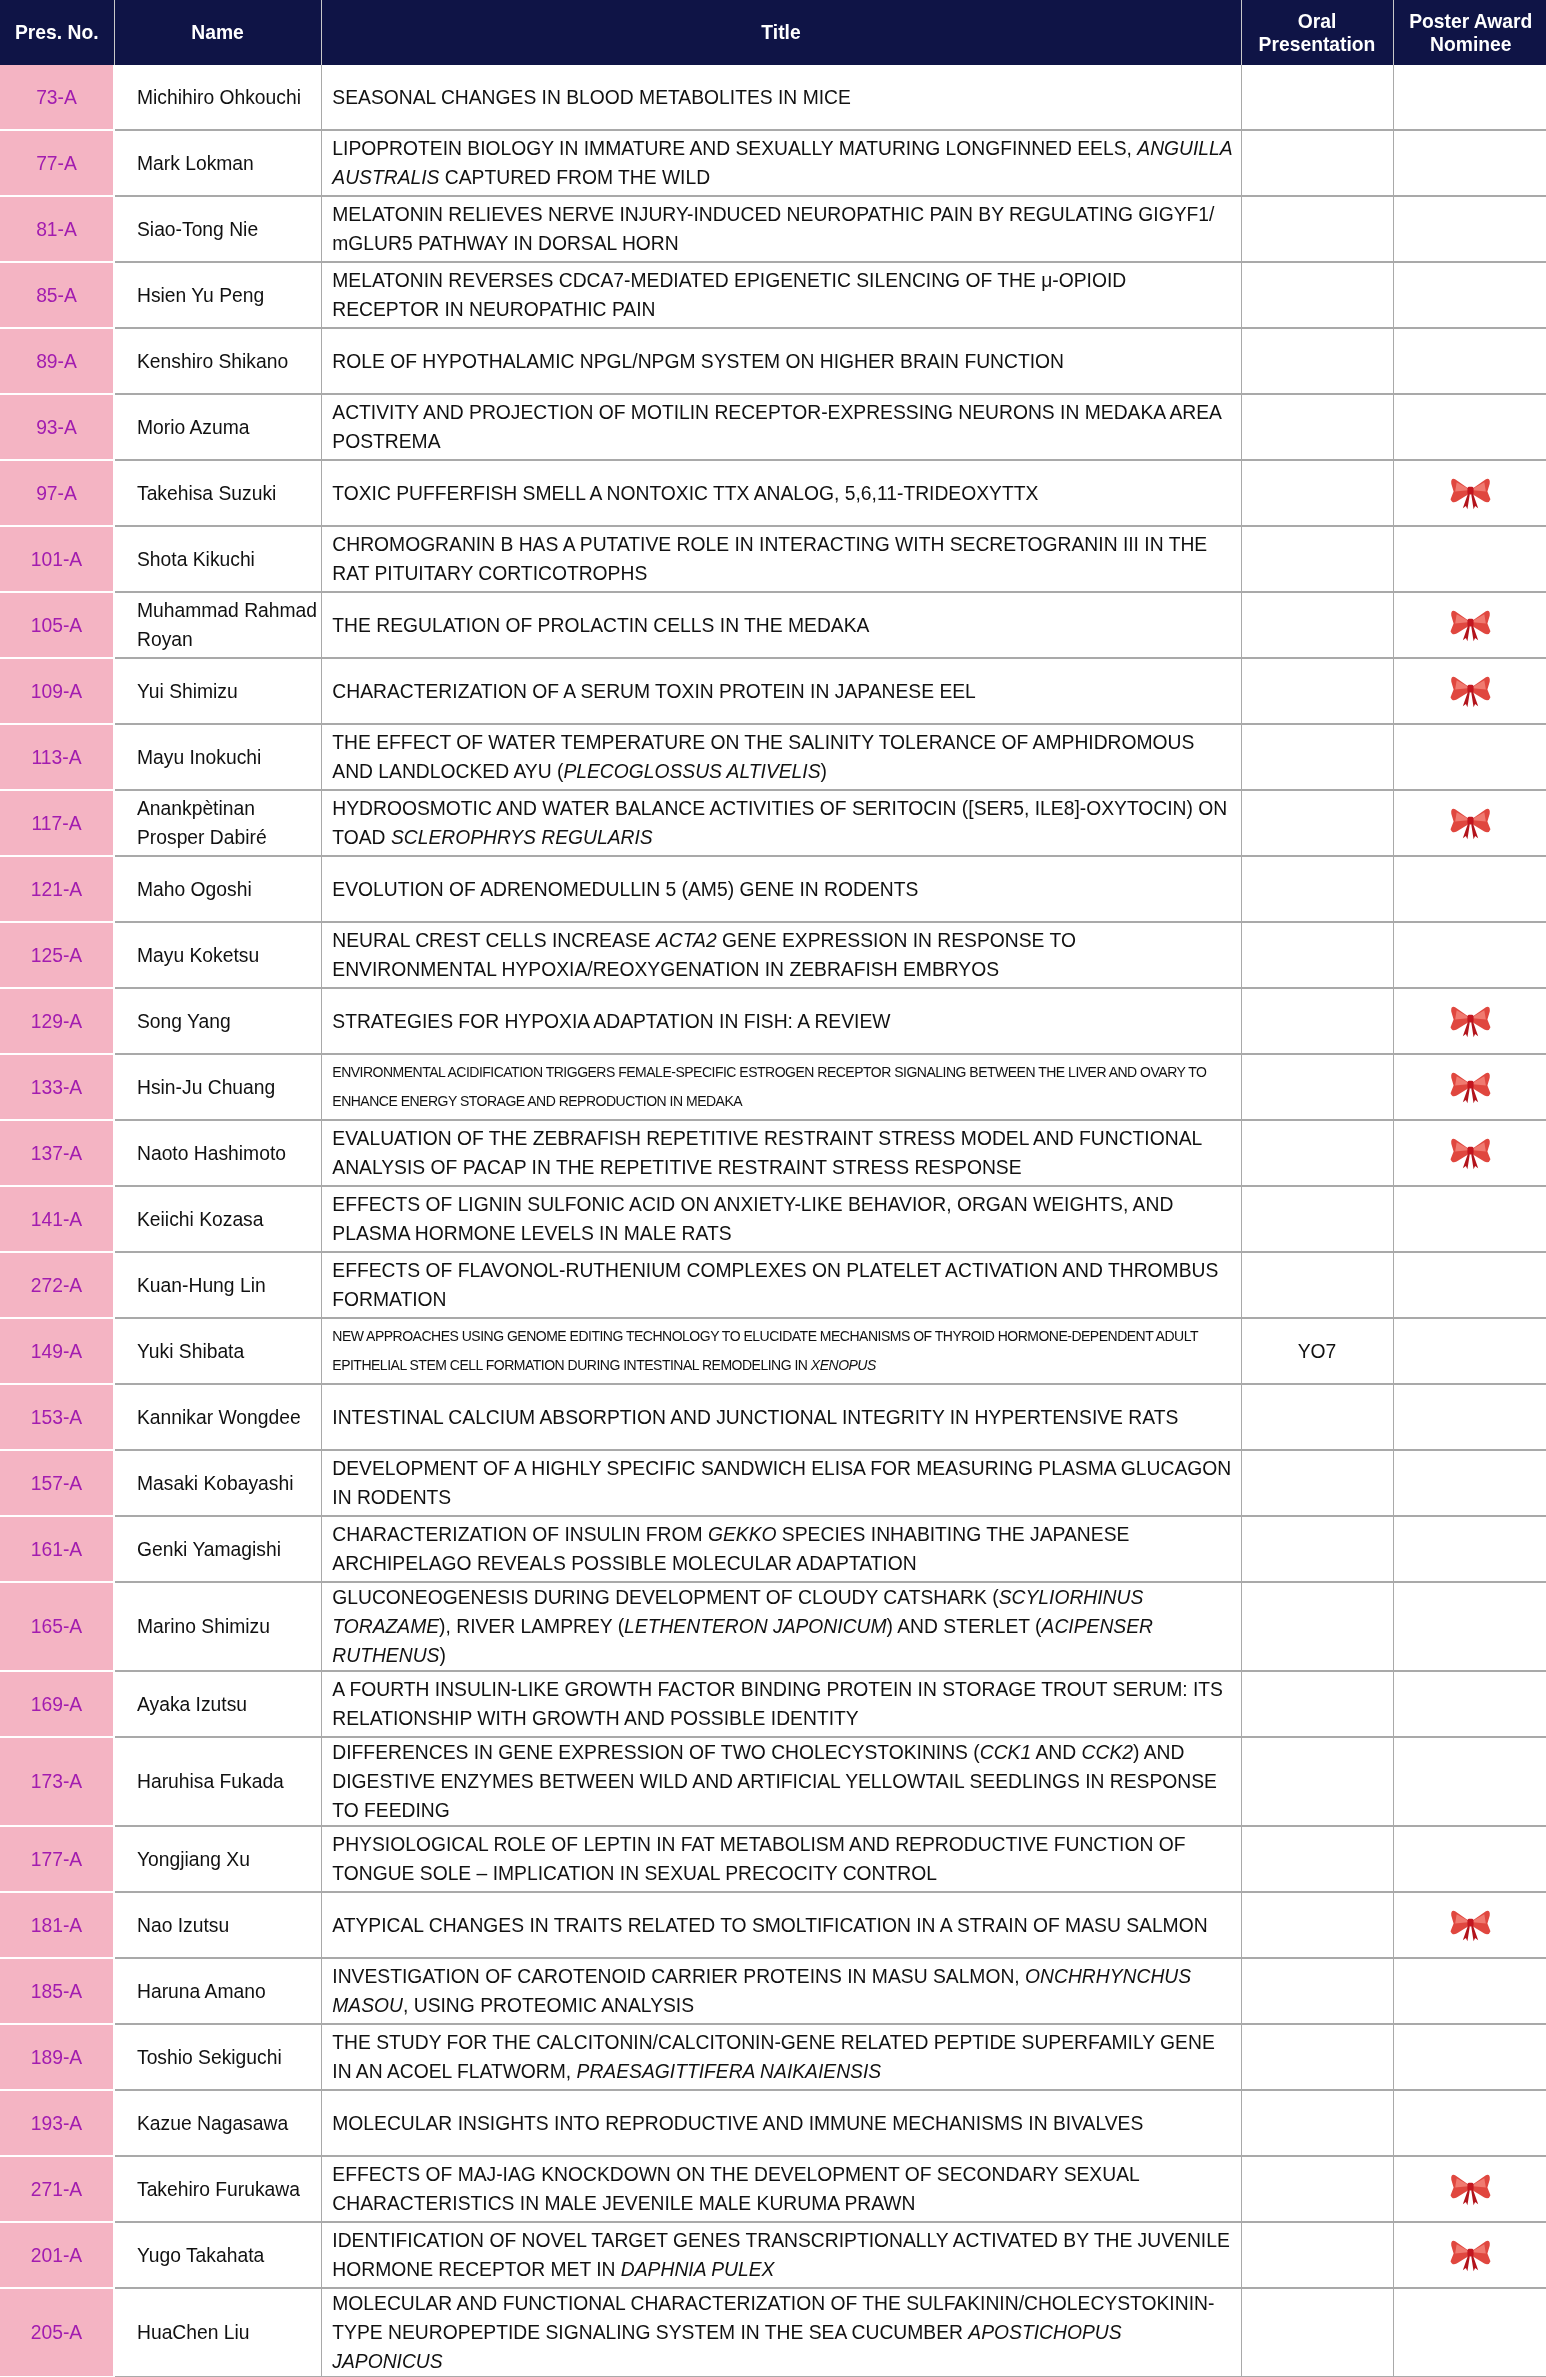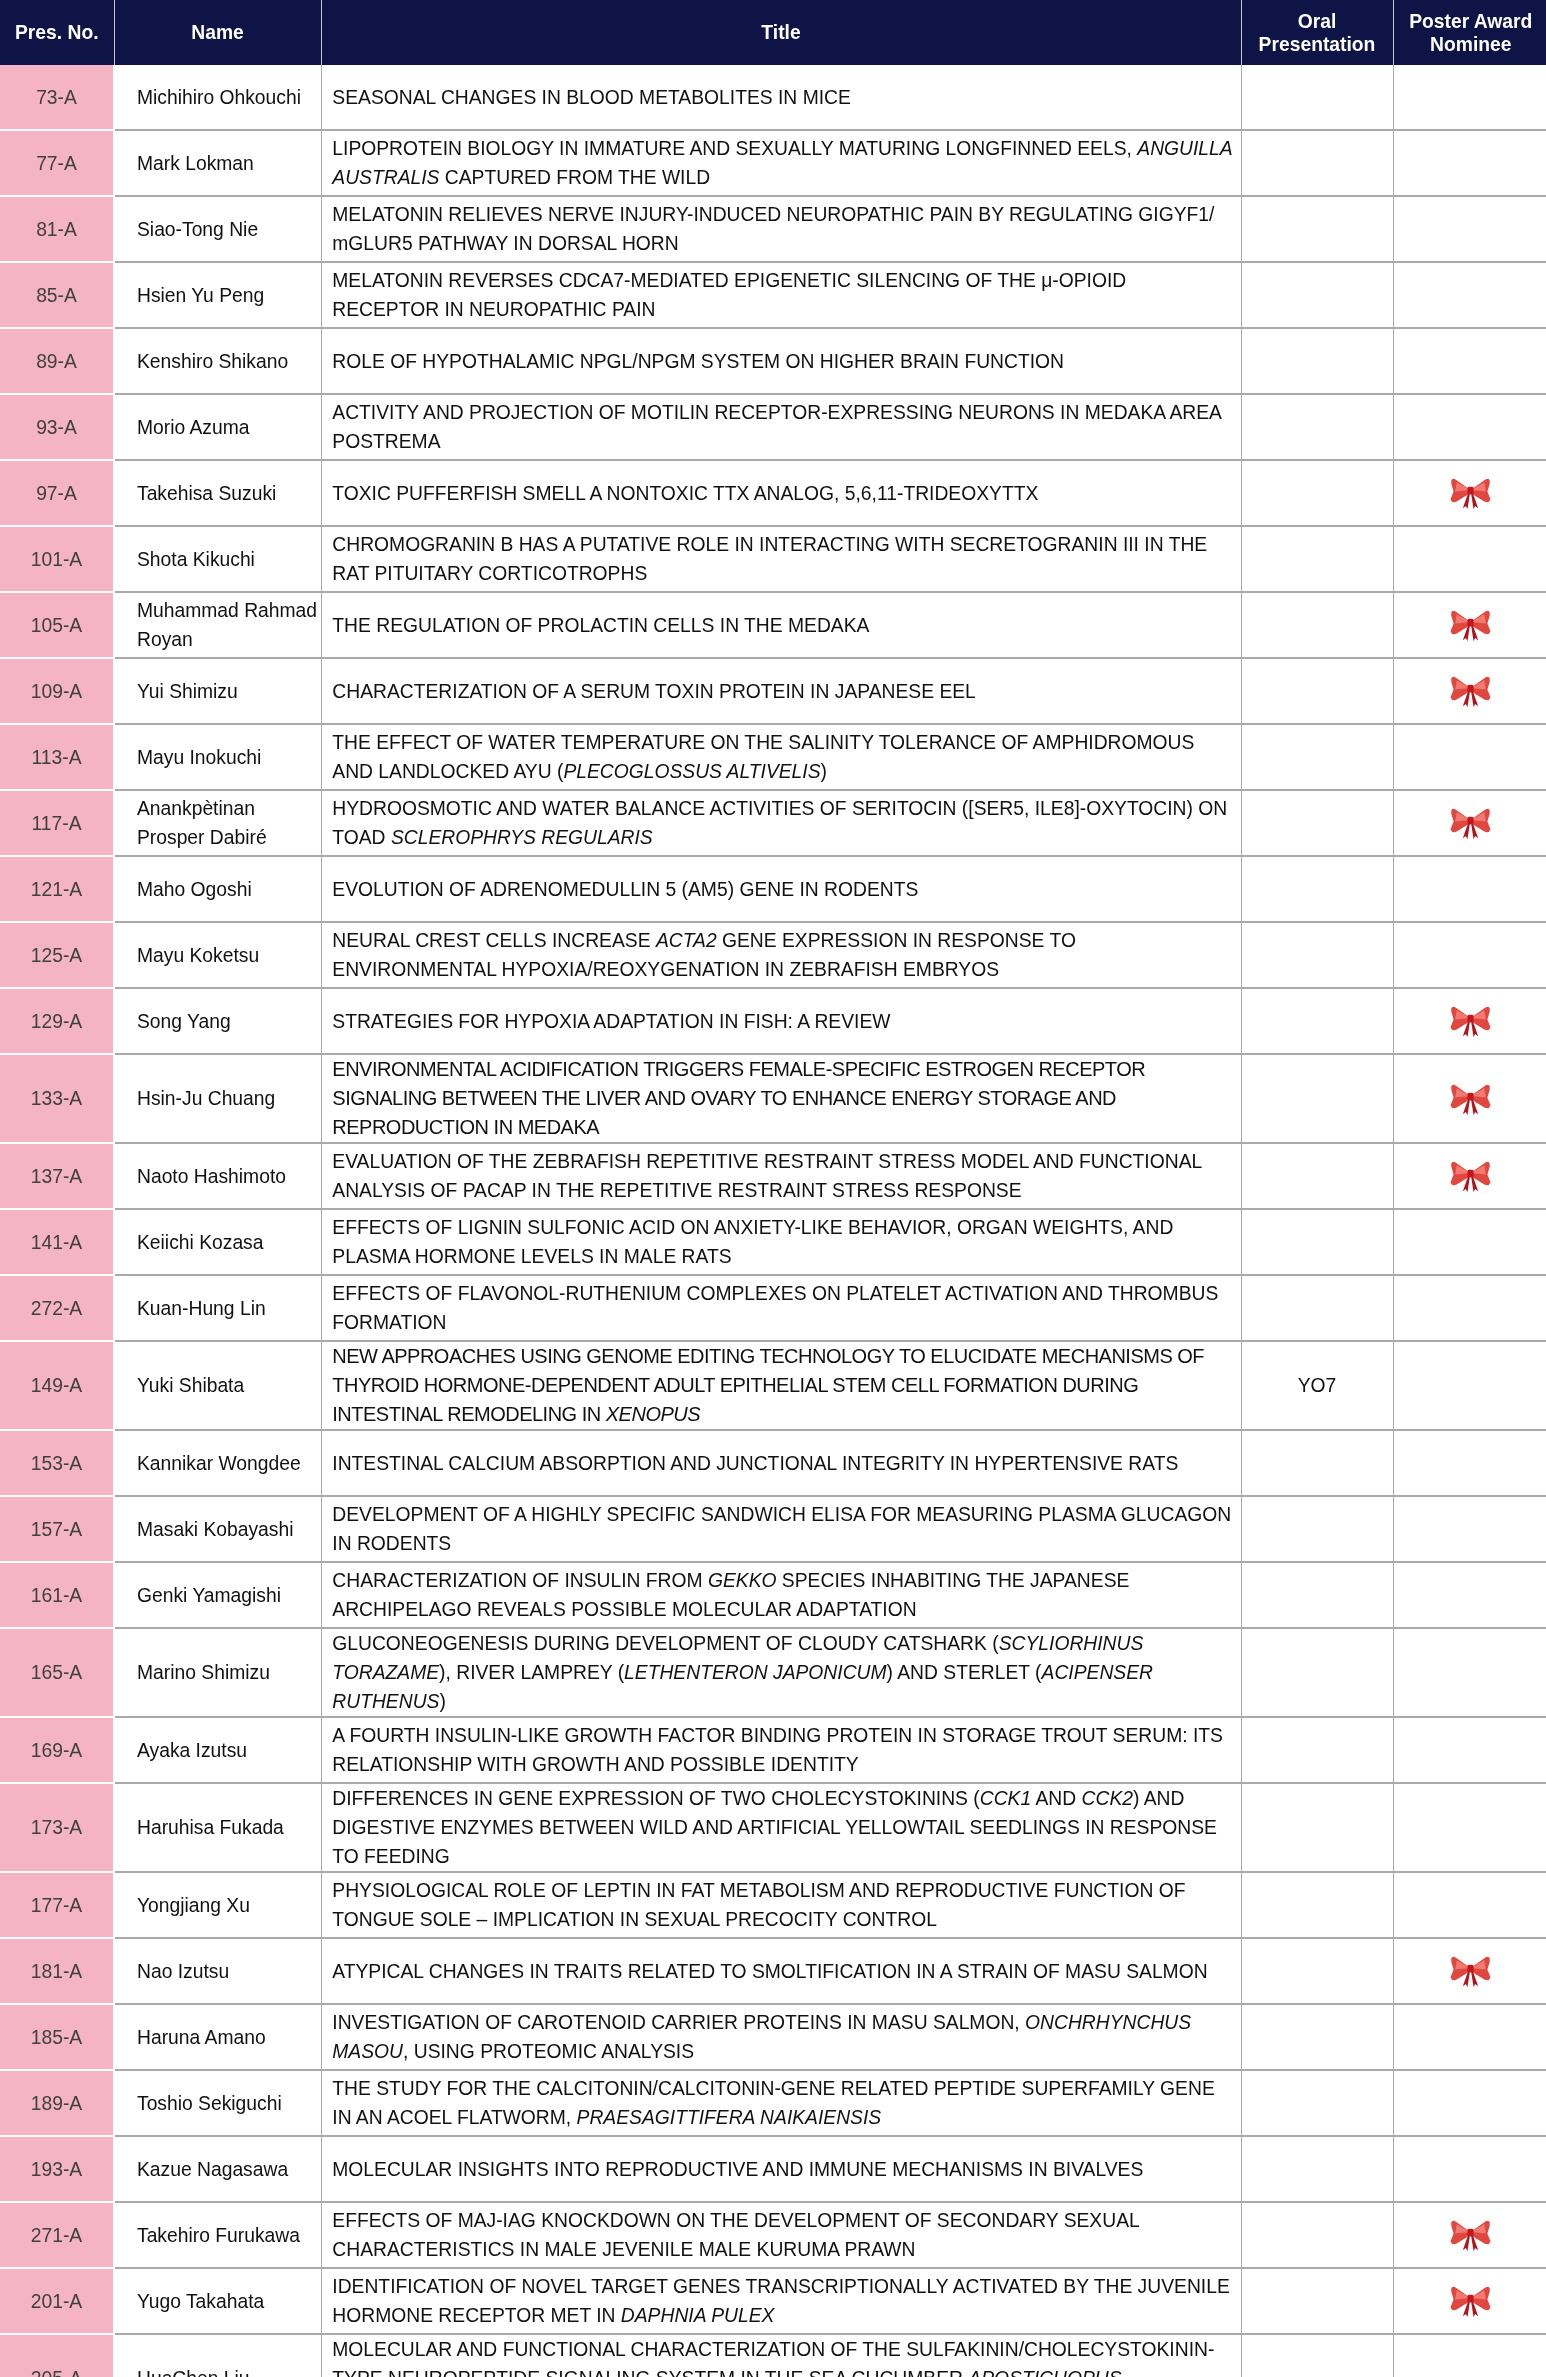--- a/index.html
+++ b/index.html
@@ -13,24 +13,24 @@
   thead th {
     background:#0f1446; color:#ffffff; font-weight:bold; font-size:19.3px;
     height:65px; border-right:1.5px solid #c8c8c8; padding:0 3.1px; line-height:23px; text-align:center;
   }
   thead th:last-child { border-right:none; }
   tbody td {
     height:64px; border-bottom:2.3px solid #a9a9a9; border-right:1.5px solid #a9a9a9;
     font-size:19.3px; color:#111; line-height:29px; vertical-align:middle; padding:0;
   }
   tbody td:last-child { border-right:none; }
-  td.no { background:#f4b4c3; color:#404040; text-align:center; border-right:2.3px solid #ffffff; border-bottom:2.3px solid #ffffff; }
+  td.no { background:#f4b4c3; color:#a21caf; text-align:center; border-right:2.3px solid #ffffff; border-bottom:2.3px solid #ffffff; }
   td.name { padding-left:22px; }
   td.title { padding-left:10.8px; padding-right:6.2px;margin-top:24px; }
-  td.title.condensed { font-size:20px; letter-spacing:-0.5px; }
+  td.title.condensed { font-size:14px; letter-spacing:-0.5px; }
   td.oral, td.award { text-align:center; }
   .bow { display:inline-block; width:43px; height:34px; vertical-align:middle; }
 </style>
 </head>
 <body>
 
 <table>
   <colgroup>
     <col class="c-no">
       <col class="c-name">

